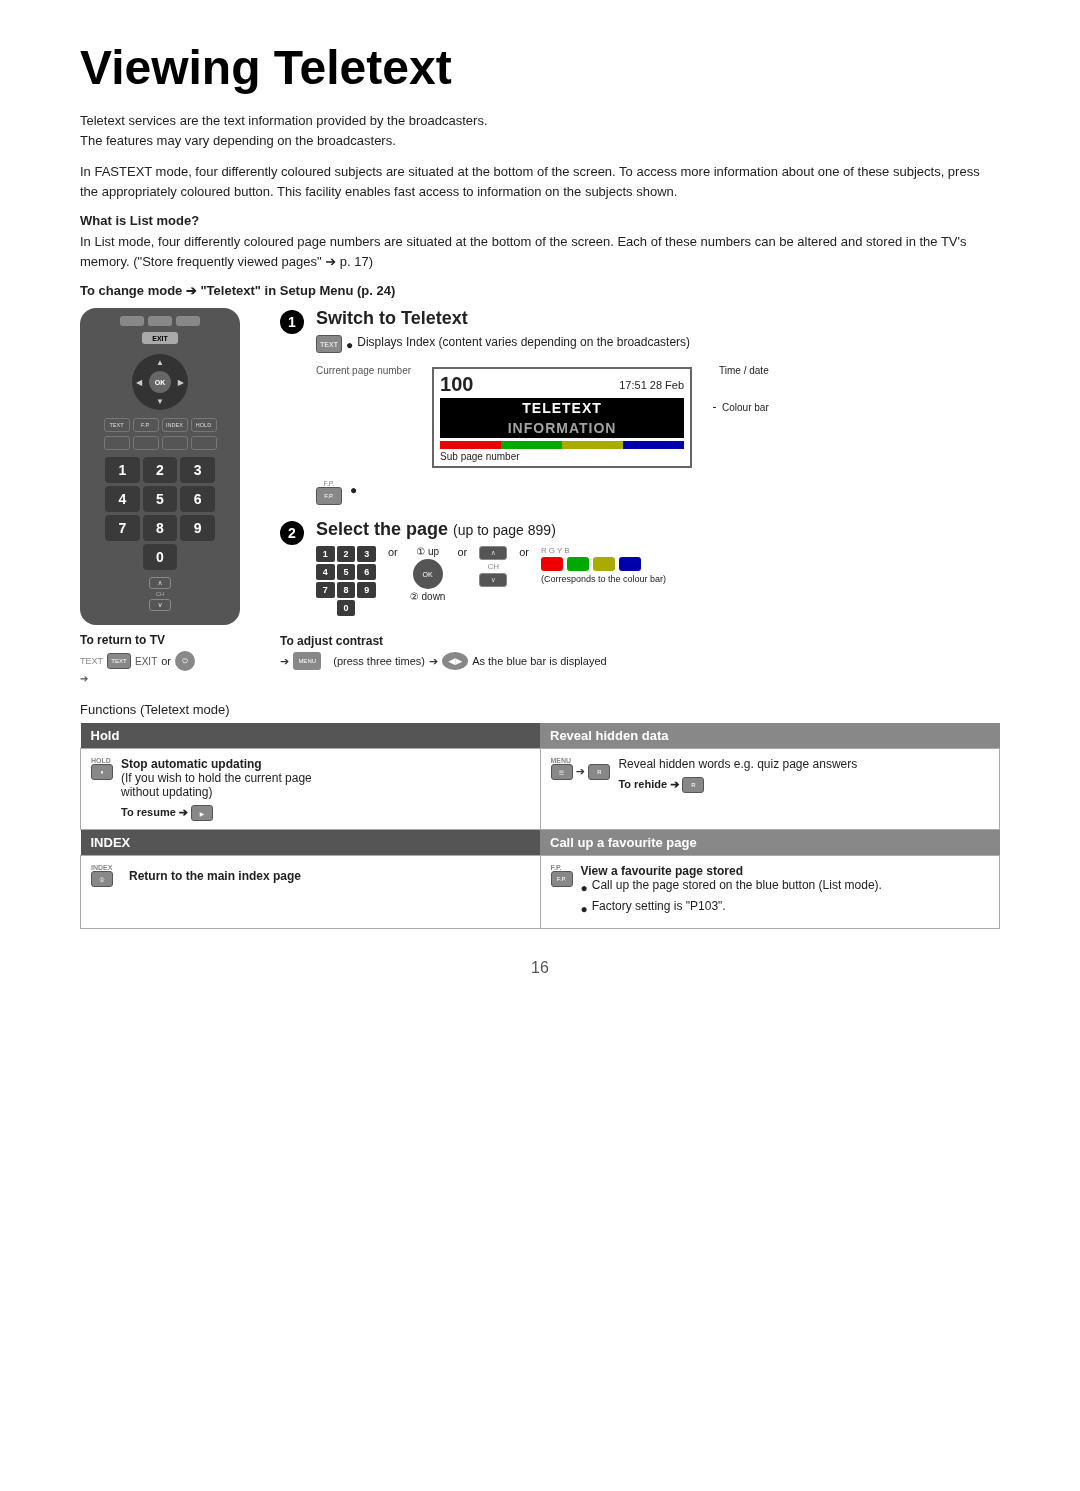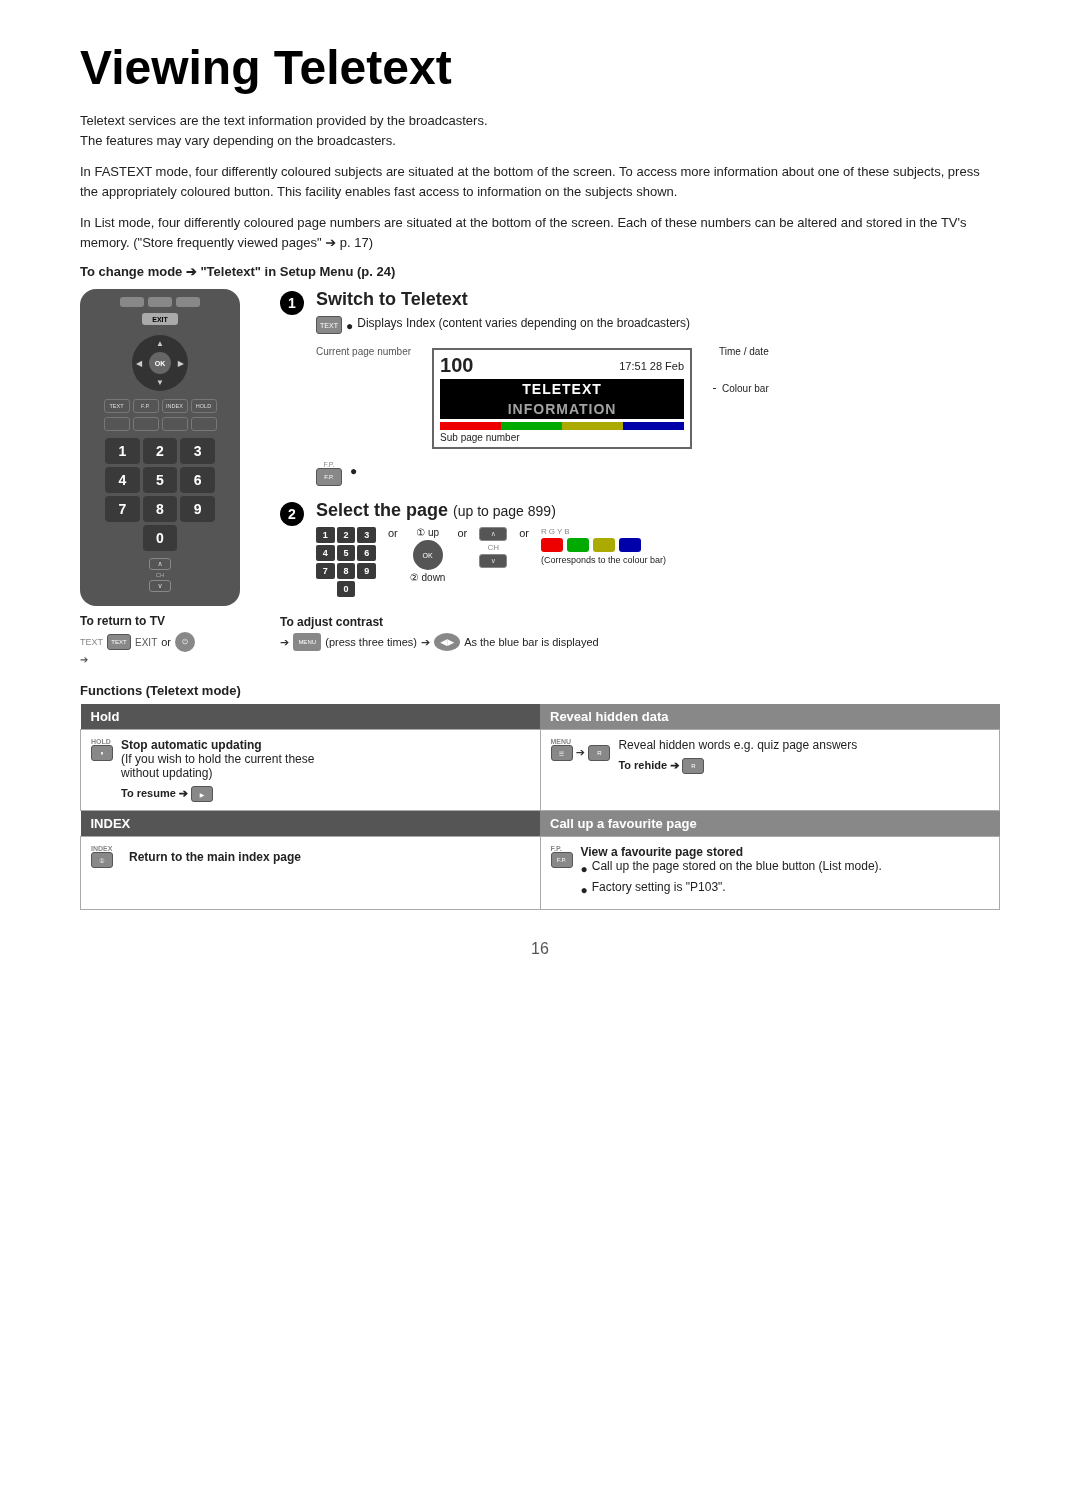--- a/index.html
+++ b/index.html
@@ -458,21 +458,21 @@
       color: #fff;
     }
 
     
     .functions-section {
       margin-top: 14px;
     }
 
     .functions-title {
       font-size: 13px;
-      font-weight: bold;
+      font-weight: normal;
       margin-bottom: 6px;
     }
 
     .functions-table {
       width: 100%;
       border-collapse: collapse;
       font-size: 12px;
     }
 
     .functions-table th {
@@ -542,20 +542,21 @@
 <div class="intro-text">
   <span>Teletext services are the text information provided by the broadcasters.</span><br>
   <span>The features may vary depending on the broadcasters.</span>
 </div>
 
 <div>
   <div class="section-body">In FASTEXT mode, four differently coloured subjects are situated at the bottom of the screen. To access more information about one of these subjects, press the appropriately coloured button. This facility enables fast access to information on the subjects shown.</div>
 </div>
 
 <div>
+  <div class="section-heading">What is List mode?</div>
   <div class="section-body">In List mode, four differently coloured page numbers are situated at the bottom of the screen. Each of these numbers can be altered and stored in the TV's memory. ("Store frequently viewed pages" ➔ p. 17)</div>
 </div>
 
 <div class="change-mode-line">
   <strong>To change mode ➔ "Teletext" in Setup Menu (p. 24)</strong>
 </div>
 
 <div class="diagram-area">
 
   <div class="remote-container">
@@ -740,21 +741,21 @@
           </div>
         </div>
       </div>
     </div>
 
     <div class="adjust-contrast" style="margin-top:4px;">
       <div class="label">To adjust contrast</div>
       <div class="small-icon-row">
         <span class="arrow-icon">➔</span>
         <span class="menu-icon">MENU</span>
-        <span style="font-size:11px;">(press three times)</span>
+        <span style="font-size:11px;margin-left:8px;">(press three times)</span>
         <span class="arrow-icon">➔</span>
         <span class="lr-icon">◀▶</span>
         <span style="font-size:11px;">As the blue bar is displayed</span>
       </div>
     </div>
 
   </div>
 </div>
 
 <div class="functions-section">
@@ -769,21 +770,21 @@
     <tbody>
       <tr>
         <td>
           <div style="display:flex; align-items:flex-start; gap:8px;">
             <div>
               <div class="fn-icon-label">HOLD</div>
               <div class="fn-btn">⏸</div>
             </div>
             <div>
               <strong>Stop automatic updating</strong><br>
-              <span>(If you wish to hold the current these</span><br>
+              <span>(If you wish to hold the current page</span><br>
               <span>without updating)</span>
               <div class="to-resume-line">
                 <strong>To resume ➔</strong>
                 <span class="fn-btn">▶</span>
               </div>
             </div>
           </div>
         </td>
         <td>
           <div style="display:flex; align-items:flex-start; gap:8px;">

